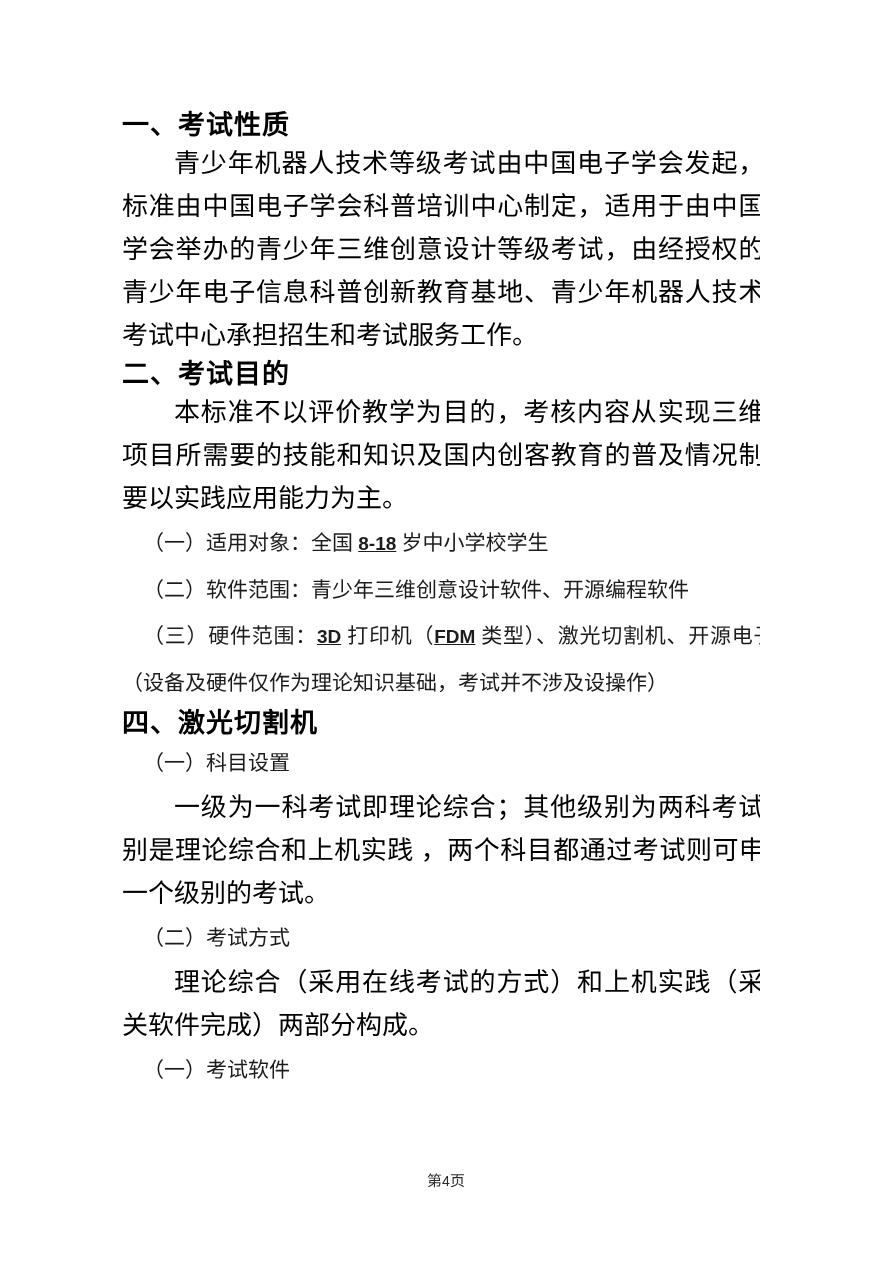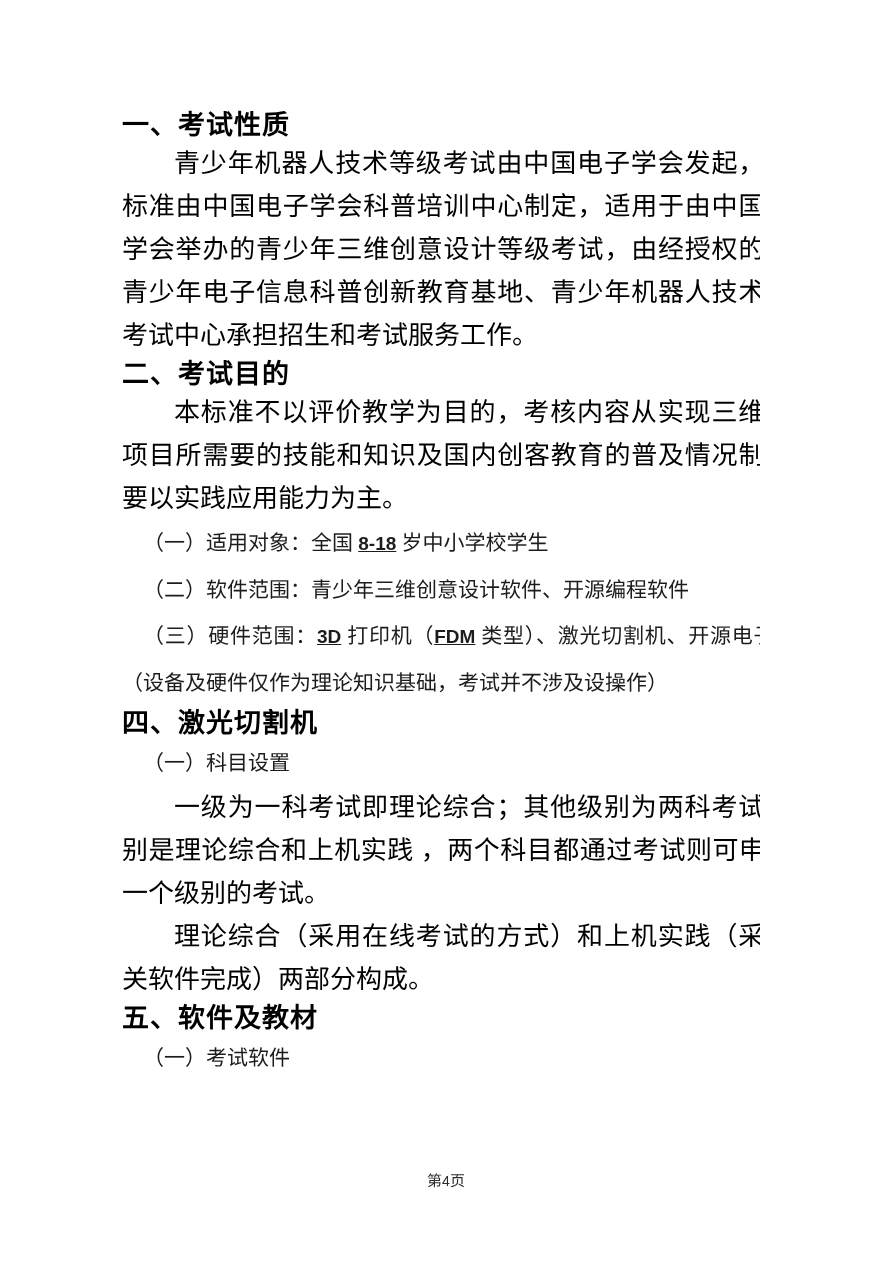--- a/index.html
+++ b/index.html
@@ -95,21 +95,21 @@
     <h2 class="sec-heading mt-h2">二、考试目的</h2>
     <p class="body-para mt-s2p">本标准不以评价教学为目的，考核内容从实现三维设计项目所需要的技能和知识及国内创客教育的普及情况制定主要以实践应用能力为主。</p>
 
     <p class="item-para mt-i1"><span>（一）适用对象：全国 </span><span class="latin">8-18</span><span> 岁中小学校学生</span></p>
     <p class="item-para mt-i2">（二）软件范围：青少年三维创意设计软件、开源编程软件</p>
     <p class="item-para mt-i3"><span>（三）硬件范围：</span><span class="latin">3D</span><span> 打印机（</span><span class="latin">FDM</span><span> 类型）、激光切割机、开源电子硬件（设备及硬件仅作为理论知识基础，考试并不涉及设操作）</span></p>
 
     <h2 class="sec-heading mt-h4">四、激光切割机</h2>
     <p class="item-para mt-sub1">（一）科目设置</p>
     <p class="body-para mt-s4p1">一级为一科考试即理论综合；其他级别为两科考试，分别是理论综合和上机实践 ，两个科目都通过考试则可申请高一个级别的考试。</p>
+    <p class="item-para mt-sub2">（二）考试方式</p>
     <p class="body-para mt-s4p2">理论综合（采用在线考试的方式）和上机实践（采用相关软件完成）两部分构成。</p>
 
-    <h2 class="sec-heading mt-h5">五、软件及教材</h2>
     <p class="item-para mt-sub3">（一）考试软件</p>
 
   </div>
 
   <div class="footer"><span>第</span><span class="latin-num">4</span><span>页</span></div>
 </div>
 
 </body></html>

